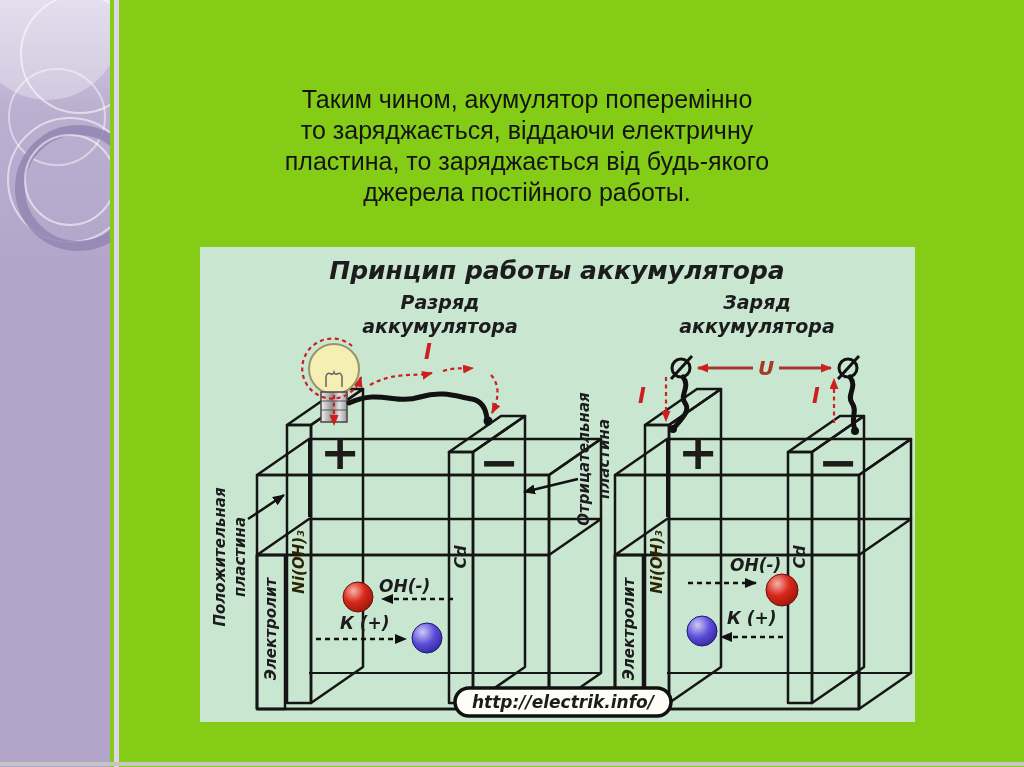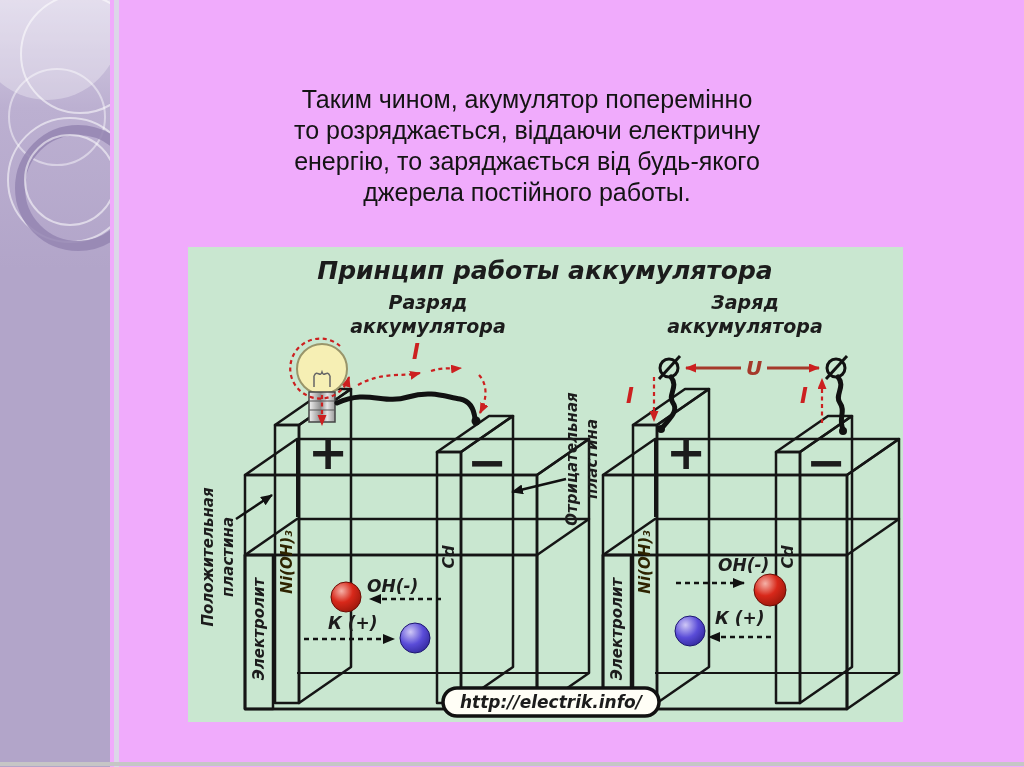--- a/index.html
+++ b/index.html
@@ -1,34 +1,34 @@
 <!DOCTYPE html>
 <html><head>
 <meta charset="utf-8">
 <style>
   html,body{margin:0;padding:0;background:#ffffff;}
-  .slide{position:relative;width:1024px;height:767px;background:#f0abfc;overflow:hidden;
+  .slide{position:relative;width:1024px;height:767px;background:#84cc16;overflow:hidden;
          font-family:"Liberation Sans",sans-serif;text-decoration:underline;}
   
   .sidebar{position:absolute;left:0;top:0;width:110px;height:767px;overflow:hidden;
            background:linear-gradient(180deg,#d8d0e6 0%,#bcb0d1 14%,#b2a5c9 35%,#b2a5c9 100%);}
   .sb-c{position:absolute;border-radius:50%;}
   .c1{left:-25px;top:-45px;width:145px;height:145px;background:rgba(255,255,255,0.30);}
   .r1{left:20px;top:-6px;width:116px;height:116px;border:2px solid rgba(255,255,255,0.55);}
   .r2{left:8px;top:68px;width:94px;height:94px;border:2px solid rgba(255,255,255,0.45);}
   .r3o{left:7px;top:117px;width:122px;height:122px;border:2px solid rgba(255,255,255,0.55);}
   .r3m{left:15px;top:125px;width:106px;height:106px;border:10px solid rgba(148,133,178,0.85);}
   .r3i{left:24px;top:134px;width:88px;height:88px;border:2px solid rgba(255,255,255,0.55);}
   .sidebar-stripe{position:absolute;left:114px;top:0;width:5px;height:767px;background:#dcd6e8;}
   .bottom-line{position:absolute;left:0;top:762px;width:1024px;height:4px;background:#c6c6c6;}
   
   .intro{position:absolute;left:215px;top:84px;width:624px;text-align:center;
          font-size:25px;line-height:31px;color:#141414;}
   
-  .panel{position:absolute;left:188px;top:247px;width:715px;height:475px;}
+  .panel{position:absolute;left:200px;top:247px;width:715px;height:475px;}
   svg{display:block;}
   svg text{font-family:"DejaVu Sans","Liberation Sans",sans-serif;font-weight:bold;
            font-style:italic;fill:#1c1c1c;}
   .t-title{font-size:25px;}
   .t-sub{font-size:19px;}
   .t-vlbl{font-size:15px;}
   .t-mat{font-size:15px;fill:#2e2300;}
   .t-cd{font-size:16px;}
   .t-ion{font-size:17px;}
   .t-sign{font-size:48px;font-style:normal;}
@@ -52,22 +52,22 @@
     <div class="sb-c r1"></div>
     <div class="sb-c r2"></div>
     <div class="sb-c r3o"></div>
     <div class="sb-c r3m"></div>
     <div class="sb-c r3i"></div>
   </div>
   <div class="sidebar-stripe"></div>
 
   <div class="intro">
     <div>Таким чином, акумулятор поперемінно</div>
-    <div>то розряджається, віддаючи електричну</div>
-    <div>енергію, то заряджається від будь-якого</div>
+    <div>то заряджається, віддаючи електричну</div>
+    <div>пластина, то заряджається від будь-якого</div>
     <div>джерела постійного работы.</div>
   </div>
 
   <div class="panel">
   <svg width="715" height="475" viewBox="0 0 715 475">
     <defs>
       <marker id="ar" markerUnits="userSpaceOnUse" markerWidth="13" markerHeight="11" refX="10" refY="4.5" orient="auto-start-reverse">
         <path d="M0,0 L11,4.5 L0,9 Z" fill="#cc2020"></path>
       </marker>
       <marker id="ab" markerUnits="userSpaceOnUse" markerWidth="14" markerHeight="12" refX="11" refY="5" orient="auto">

